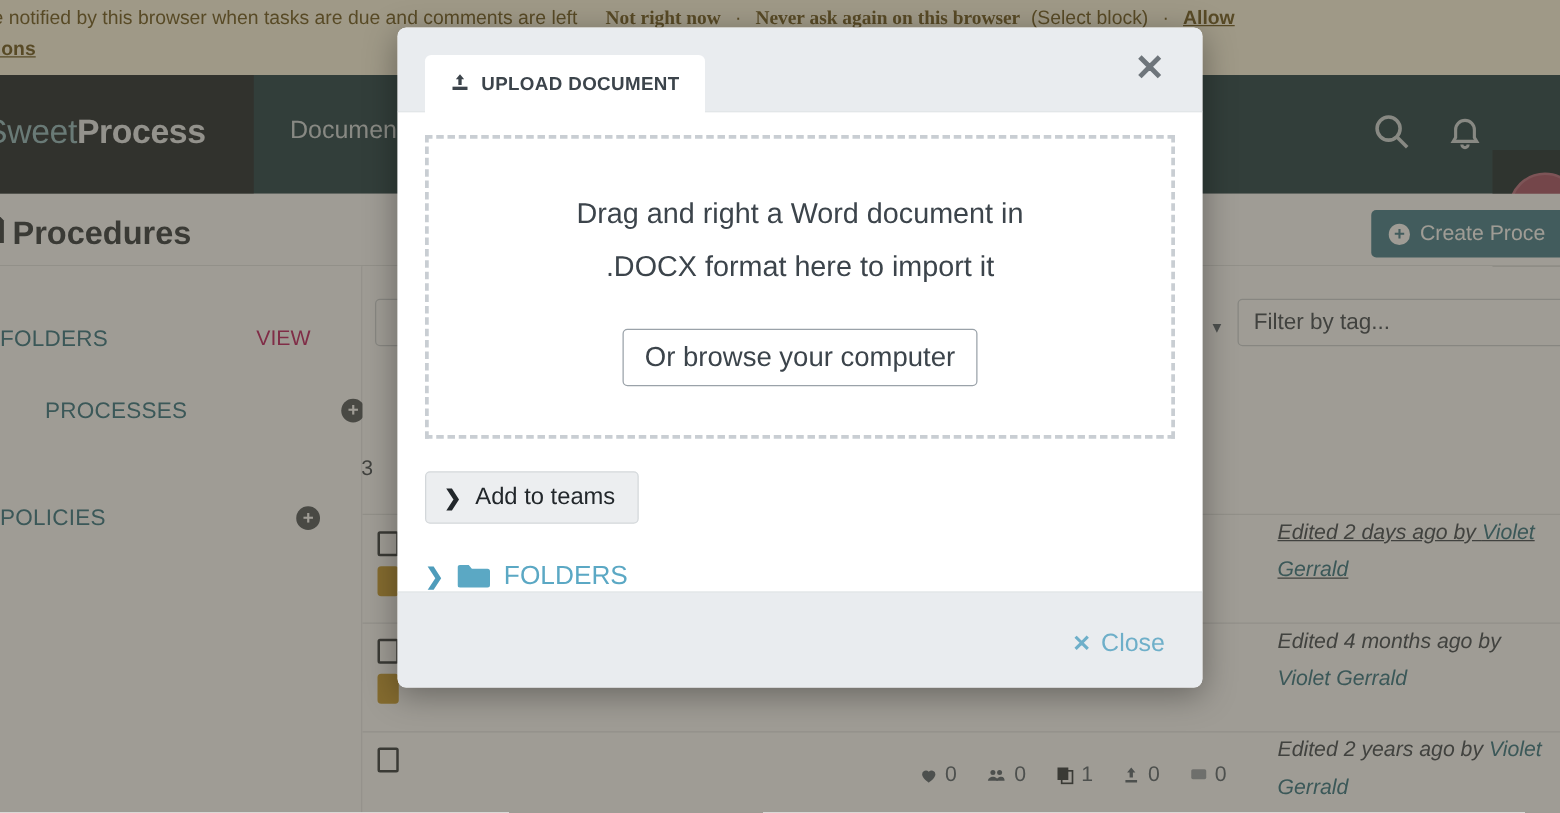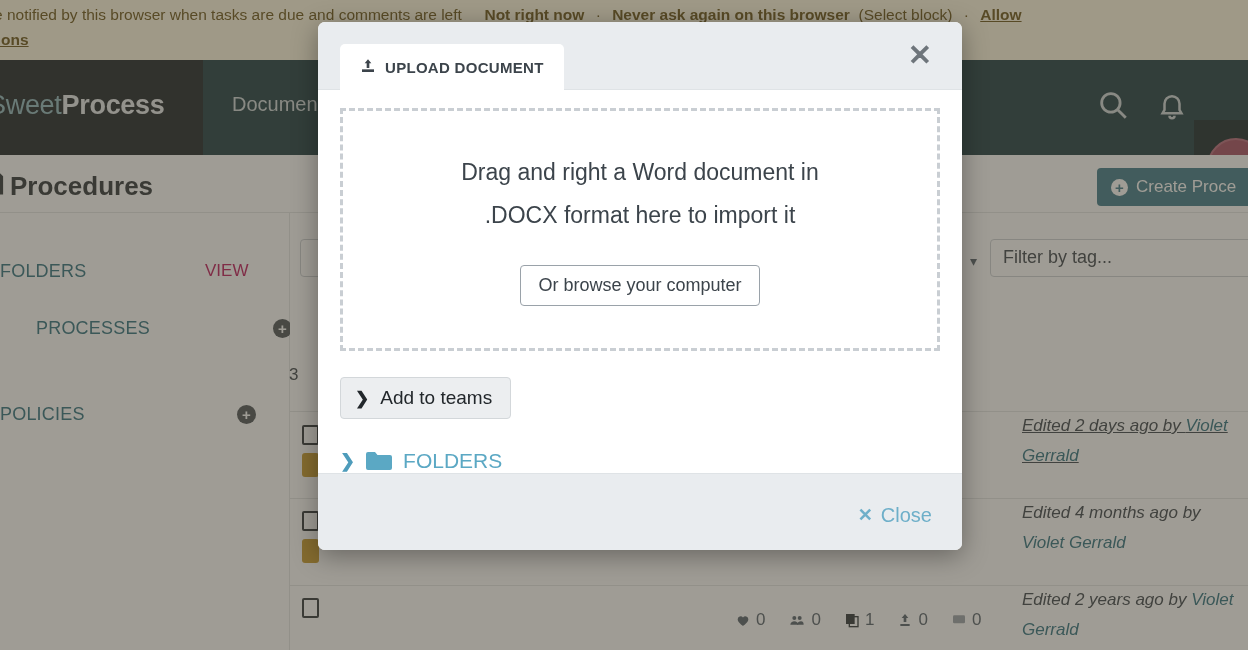--- a/index.html
+++ b/index.html
@@ -25,21 +25,21 @@
     background: #fff8e1;
     color: #6b5518;
     font-size: 15.5px;
     padding: 4px 0 0 0;
     line-height: 25px;
     white-space: nowrap;
     overflow: hidden;
   }
   .banner .ln1 { position: absolute; left: -6px; top: 2px; }
   .banner .ln2 { position: absolute; left: -30px; top: 27px; }
-  .banner b { font-weight: bold; }
+  .banner b { font-weight: bold; font-family: Liberation Serif, serif; }
   .banner .sep { padding: 0 7px; }
   .banner .muted { font-weight: normal; }
   .banner a.allow {
     color: #6b5518; font-weight: bold; text-decoration: underline;
   }
 
   
   .navbar {
     position: absolute; left: 0; top: 60px; width: 1248px; height: 95px;
     background: #1d3b42;
@@ -221,21 +221,21 @@
   }
   .dz-line {
     font-size: 23px; color: #3c444b; line-height: 39px;
   }
   .dz-browse {
     margin-top: 26px;
     background: #ffffff;
     border: 1px solid #9aa2a9;
     border-radius: 4px;
     padding: 9px 17px;
-    font-size: 18px; color: #3c444b;
+    font-size: 22px; color: #3c444b;
     cursor: pointer;
     font-family: "Liberation Sans", sans-serif;
   }
   .btn-teams {
     margin-top: 26px;
     display: inline-flex; align-items: center; gap: 11px;
     background: #eceef0;
     border: 1px solid #d3d7da;
     border-radius: 4px;
     padding: 9px 18px 9px 14px;

